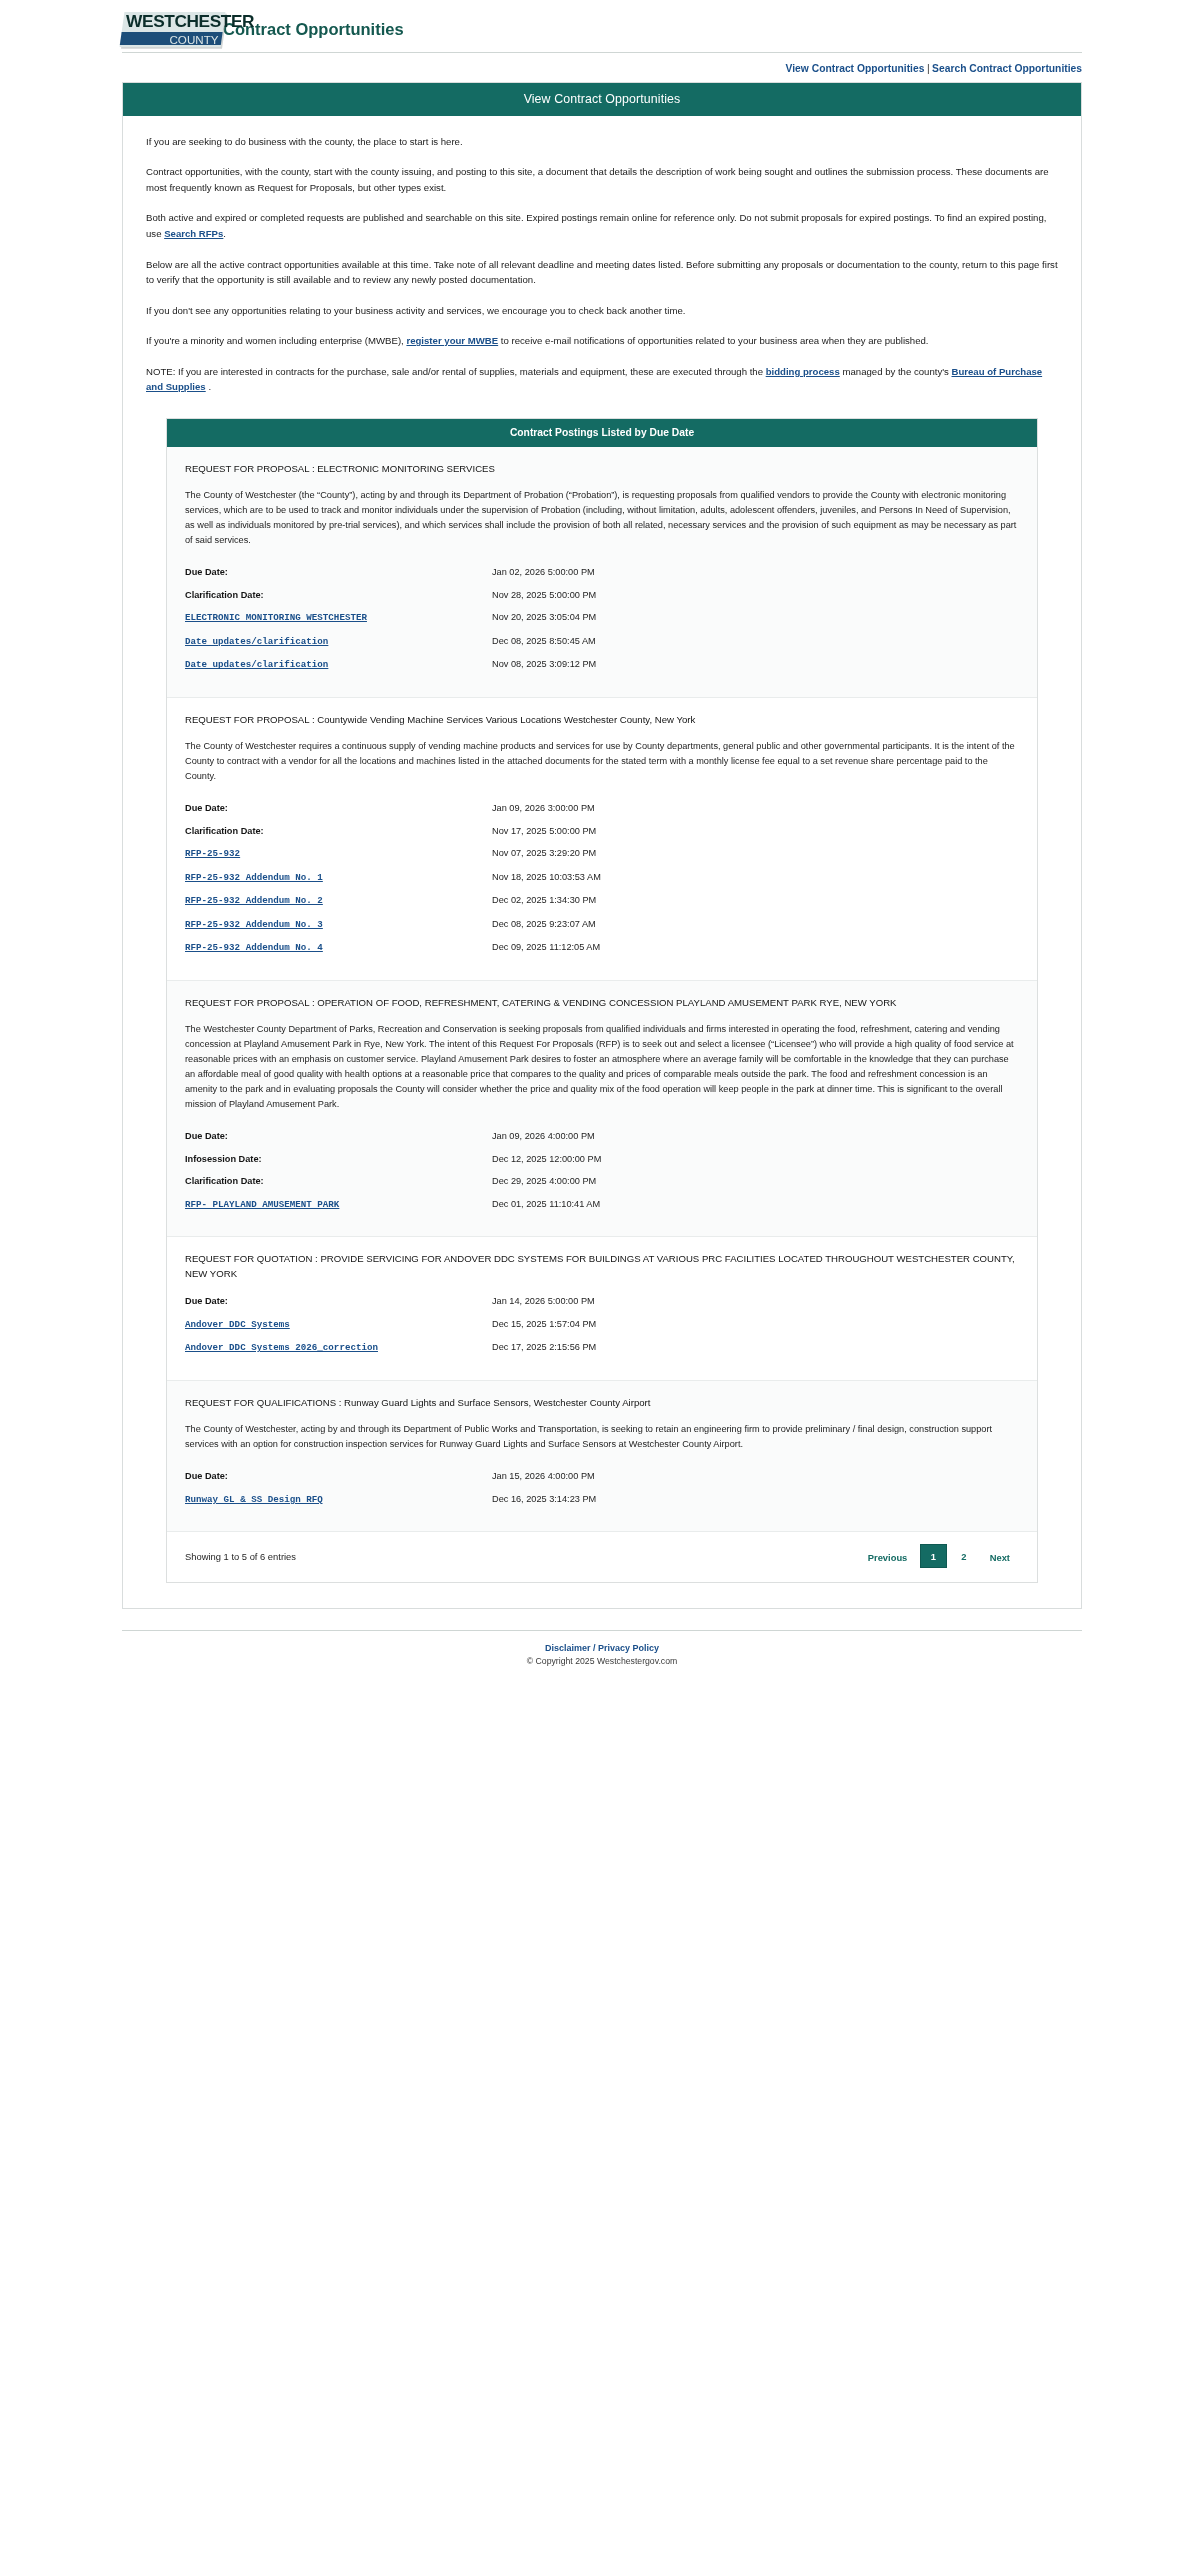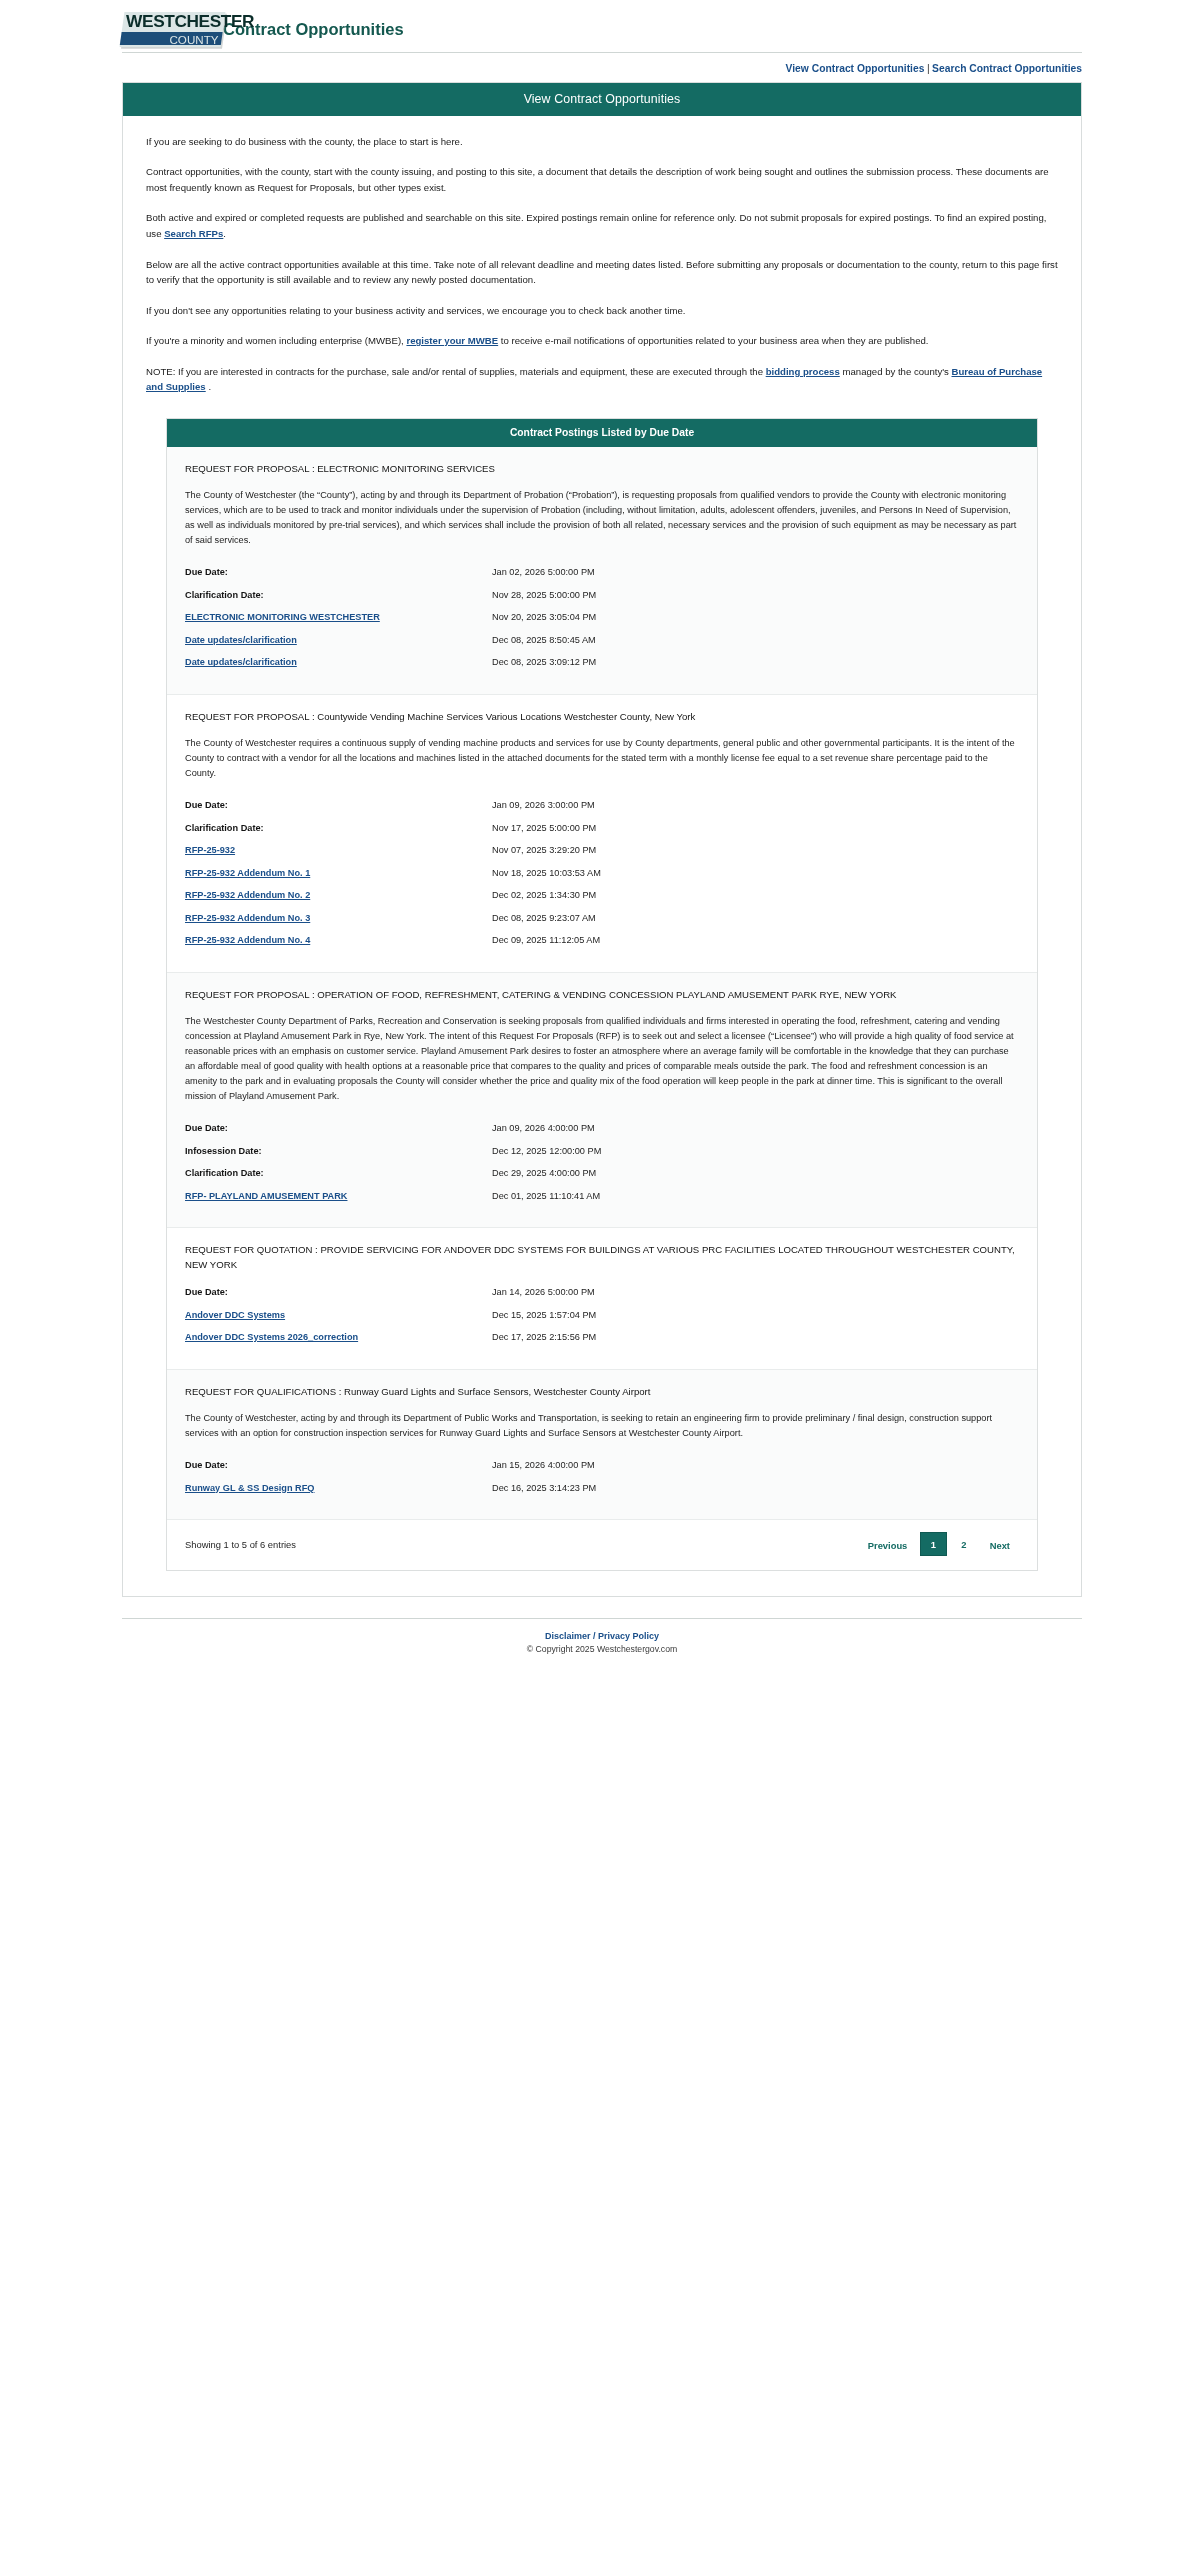--- a/index.html
+++ b/index.html
@@ -168,20 +168,21 @@
   .row-label {
     width: 307px;
     flex: none;
     color: #141414;
   }
   .row-label.b { font-weight: bold; }
   .row-label a {
     color: #1a4f8a;
     font-weight: bold;
     text-decoration: underline;
+    font-family: Liberation Mono, monospace;
   }
   .row-value { color: #1d1d1d; }
 
   
   .pagination-bar {
     display: flex;
     align-items: center;
     justify-content: space-between;
     padding: 11.6px 18px 13.2px 18px;
     font-size: 9.4px;
@@ -284,21 +285,21 @@
               <div class="row">
                 <div class="row-label"><a href="#">ELECTRONIC MONITORING WESTCHESTER</a></div>
                 <div class="row-value">Nov 20, 2025 3:05:04 PM</div>
               </div>
               <div class="row">
                 <div class="row-label"><a href="#">Date updates/clarification</a></div>
                 <div class="row-value">Dec 08, 2025 8:50:45 AM</div>
               </div>
               <div class="row">
                 <div class="row-label"><a href="#">Date updates/clarification</a></div>
-                <div class="row-value">Dec 08, 2025 3:09:12 PM</div>
+                <div class="row-value">Nov 08, 2025 3:09:12 PM</div>
               </div>
             </div>
           </div>
           <div class="posting">
             <div class="posting-title">REQUEST FOR PROPOSAL : Countywide Vending Machine Services Various Locations Westchester County, New York</div>
             <div class="posting-desc">The County of Westchester requires a continuous supply of vending machine products and services for use by County departments, general public and other governmental participants. It is the intent of the County to contract with a vendor for all the locations and machines listed in the attached documents for the stated term with a monthly license fee equal to a set revenue share percentage paid to the County.</div>
             <div class="rows">
               <div class="row">
                 <div class="row-label b">Due Date:</div>
                 <div class="row-value">Jan 09, 2026 3:00:00 PM</div>

